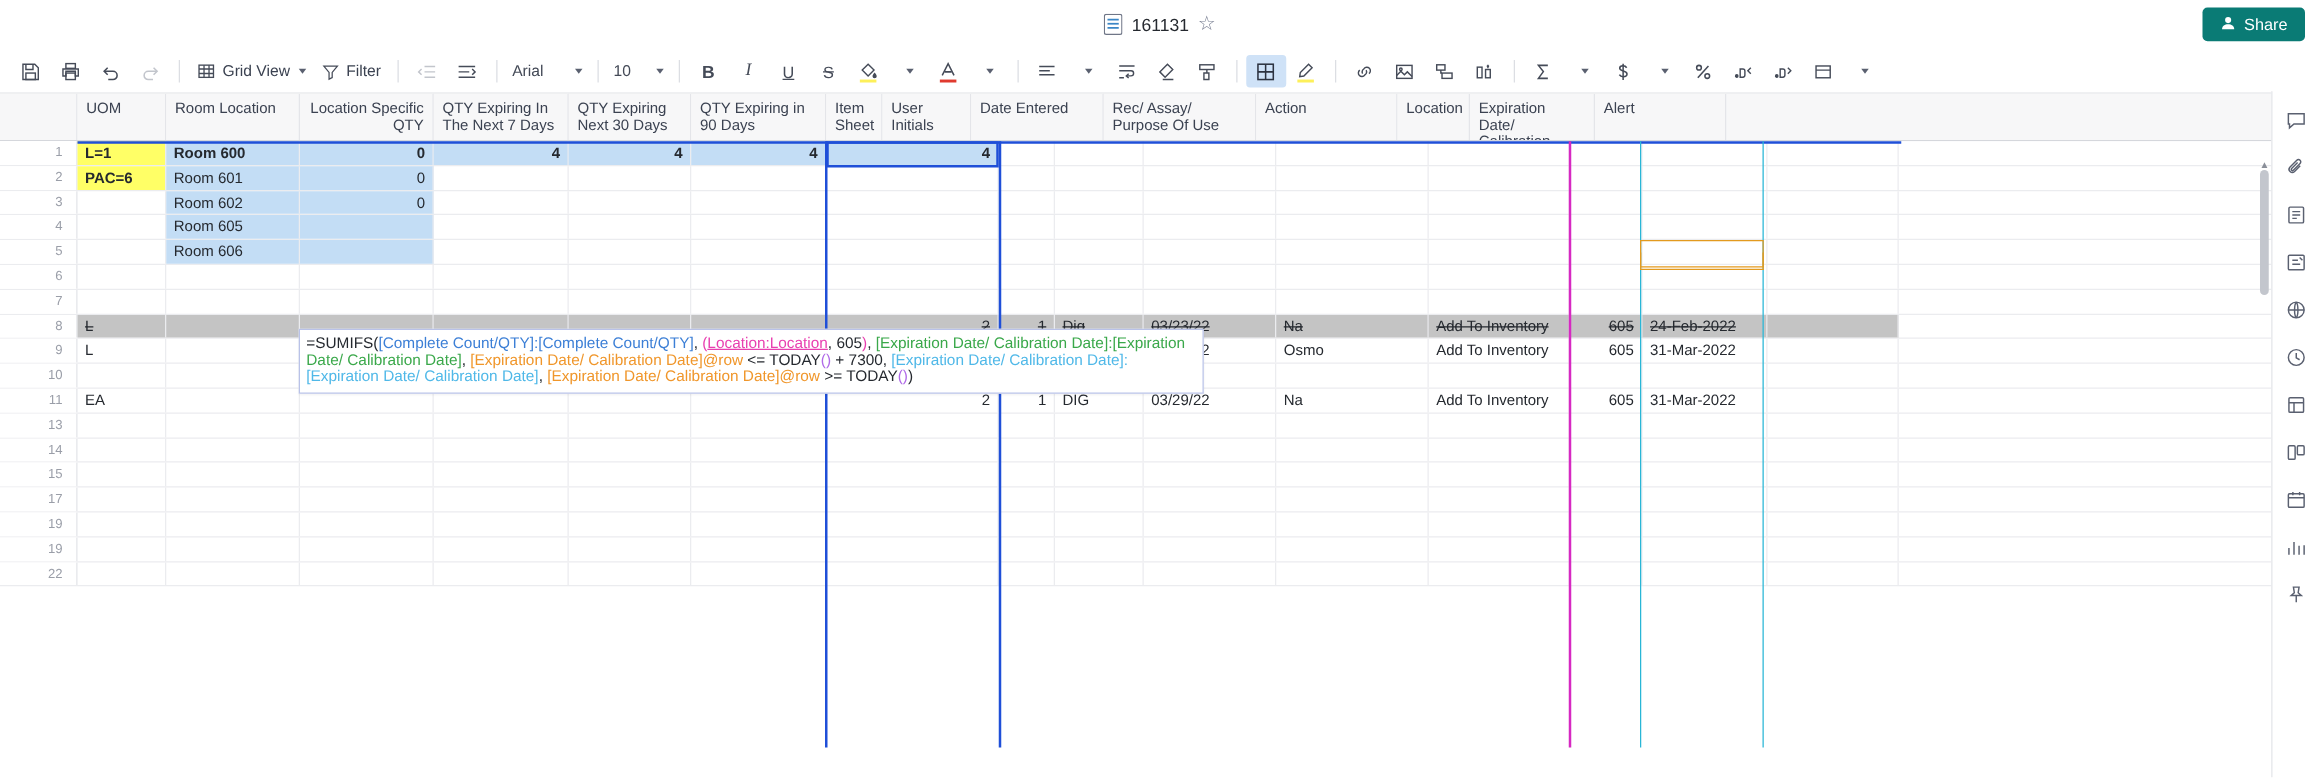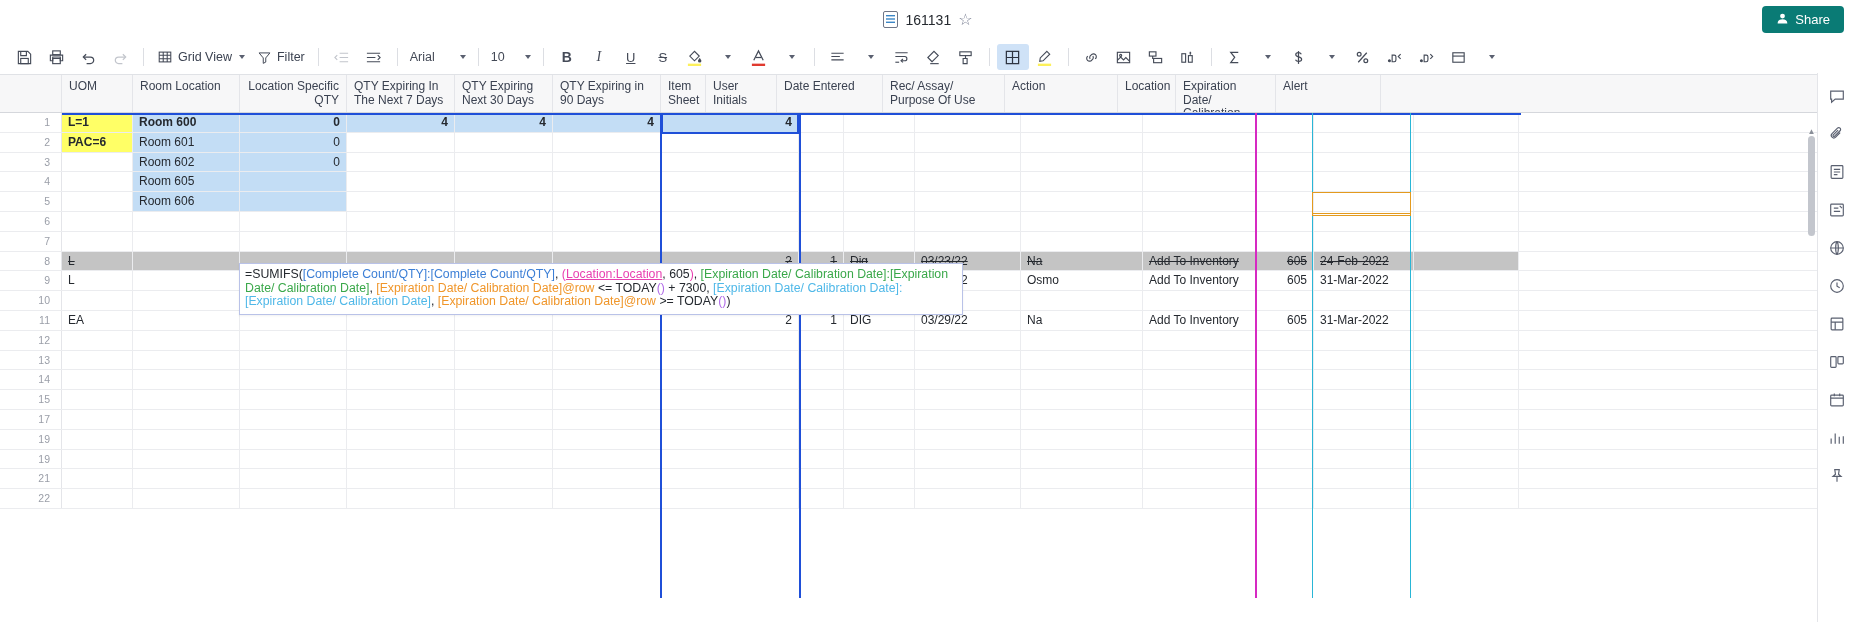--- a/index.html
+++ b/index.html
@@ -799,38 +799,20 @@
           <div class="gcell num" style="width: 45px;">1</div>
           <div class="gcell " style="width: 71px;">DIG</div>
           <div class="gcell " style="width: 106px;">03/29/22</div>
           <div class="gcell " style="width: 122px;">Na</div>
           <div class="gcell " style="width: 113px;">Add To Inventory</div>
           <div class="gcell num" style="width: 58px;">605</div>
           <div class="gcell " style="width: 100px;">31-Mar-2022</div>
           <div class="gcell " style="width: 105px;"></div>
         </div>
         <div class="grow">
-          <div class="g-gutter">12</div>
-          <div class="gcell " style="width: 71px;"></div>
-          <div class="gcell " style="width: 107px;"></div>
-          <div class="gcell " style="width: 107px;"></div>
-          <div class="gcell " style="width: 108px;"></div>
-          <div class="gcell " style="width: 98px;"></div>
-          <div class="gcell " style="width: 108px;"></div>
-          <div class="gcell " style="width: 138px;"></div>
-          <div class="gcell " style="width: 45px;"></div>
-          <div class="gcell " style="width: 71px;"></div>
-          <div class="gcell " style="width: 106px;"></div>
-          <div class="gcell " style="width: 122px;"></div>
-          <div class="gcell " style="width: 113px;"></div>
-          <div class="gcell " style="width: 58px;"></div>
-          <div class="gcell " style="width: 100px;"></div>
-          <div class="gcell " style="width: 105px;"></div>
-        </div>
-        <div class="grow">
           <div class="g-gutter">13</div>
           <div class="gcell " style="width: 71px;"></div>
           <div class="gcell " style="width: 107px;"></div>
           <div class="gcell " style="width: 107px;"></div>
           <div class="gcell " style="width: 108px;"></div>
           <div class="gcell " style="width: 98px;"></div>
           <div class="gcell " style="width: 108px;"></div>
           <div class="gcell " style="width: 138px;"></div>
           <div class="gcell " style="width: 45px;"></div>
           <div class="gcell " style="width: 71px;"></div>
@@ -908,38 +890,20 @@
           <div class="gcell " style="width: 71px;"></div>
           <div class="gcell " style="width: 106px;"></div>
           <div class="gcell " style="width: 122px;"></div>
           <div class="gcell " style="width: 113px;"></div>
           <div class="gcell " style="width: 58px;"></div>
           <div class="gcell " style="width: 100px;"></div>
           <div class="gcell " style="width: 105px;"></div>
         </div>
         <div class="grow">
           <div class="g-gutter">19</div>
-          <div class="gcell " style="width: 71px;"></div>
-          <div class="gcell " style="width: 107px;"></div>
-          <div class="gcell " style="width: 107px;"></div>
-          <div class="gcell " style="width: 108px;"></div>
-          <div class="gcell " style="width: 98px;"></div>
-          <div class="gcell " style="width: 108px;"></div>
-          <div class="gcell " style="width: 138px;"></div>
-          <div class="gcell " style="width: 45px;"></div>
-          <div class="gcell " style="width: 71px;"></div>
-          <div class="gcell " style="width: 106px;"></div>
-          <div class="gcell " style="width: 122px;"></div>
-          <div class="gcell " style="width: 113px;"></div>
-          <div class="gcell " style="width: 58px;"></div>
-          <div class="gcell " style="width: 100px;"></div>
-          <div class="gcell " style="width: 105px;"></div>
-        </div>
-        <div class="grow">
-          <div class="g-gutter">21</div>
           <div class="gcell " style="width: 71px;"></div>
           <div class="gcell " style="width: 107px;"></div>
           <div class="gcell " style="width: 107px;"></div>
           <div class="gcell " style="width: 108px;"></div>
           <div class="gcell " style="width: 98px;"></div>
           <div class="gcell " style="width: 108px;"></div>
           <div class="gcell " style="width: 138px;"></div>
           <div class="gcell " style="width: 45px;"></div>
           <div class="gcell " style="width: 71px;"></div>
           <div class="gcell " style="width: 106px;"></div>

